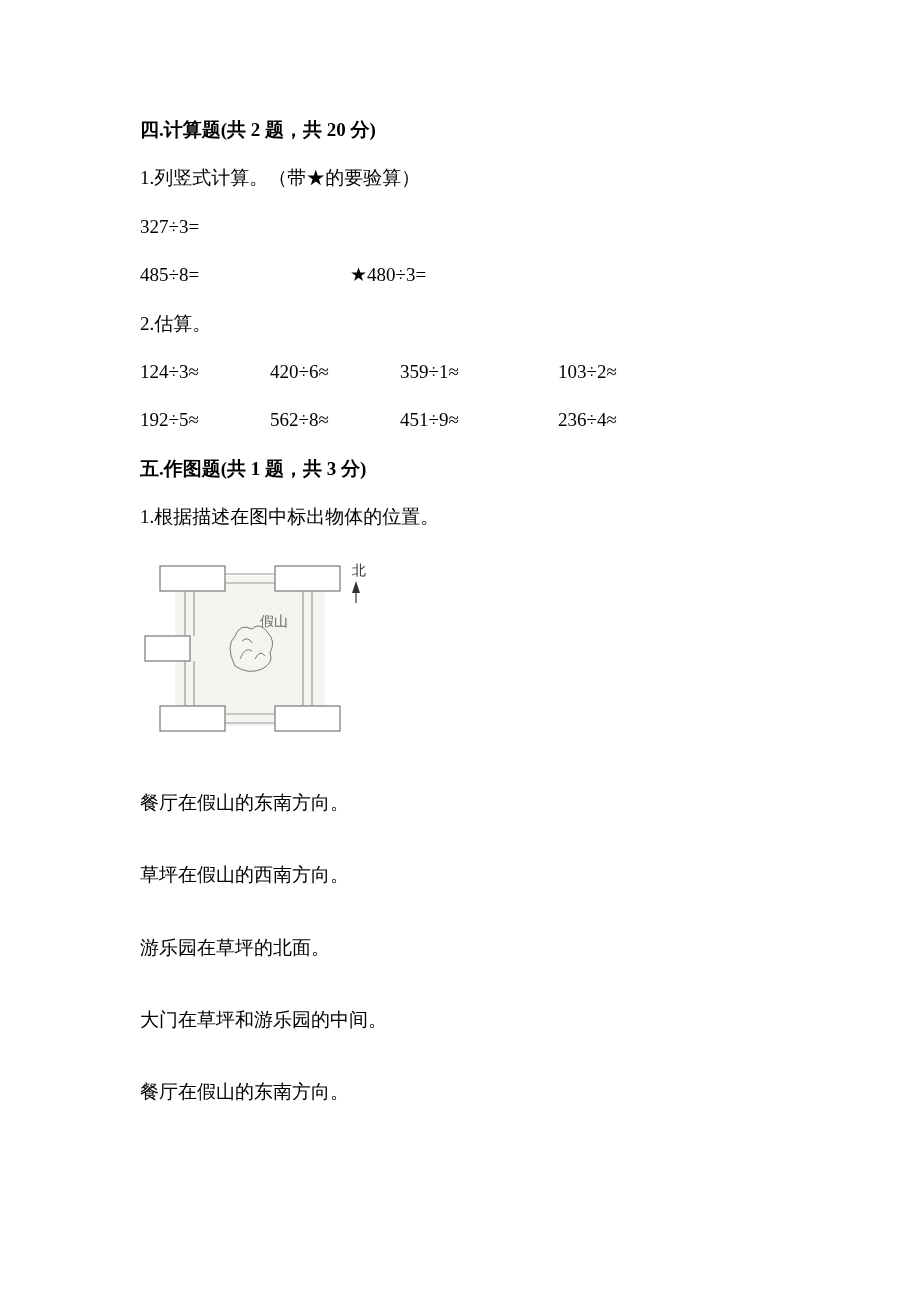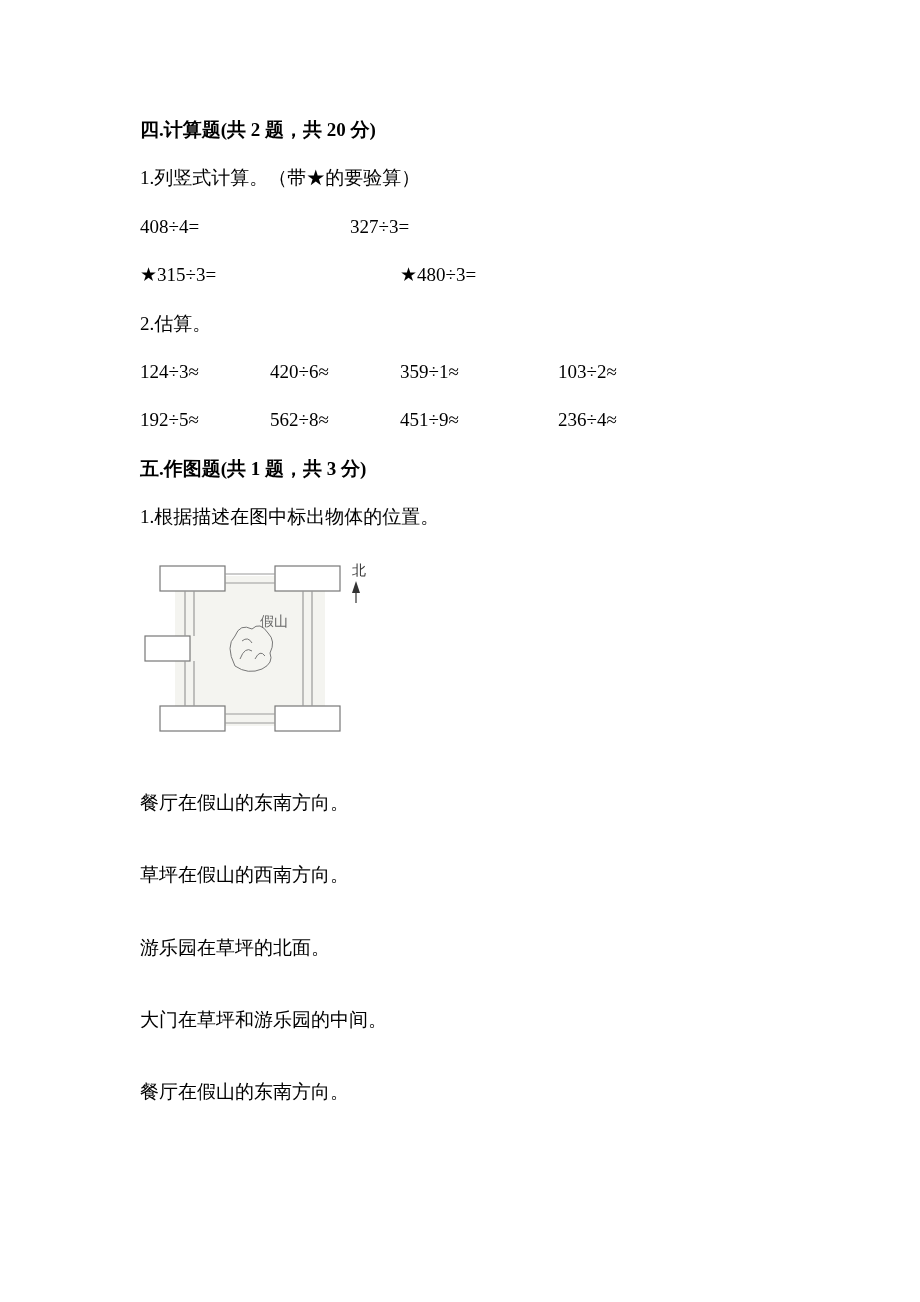--- a/index.html
+++ b/index.html
@@ -49,26 +49,25 @@
     }
   </style>
 </head>
 <body>
 
 <div class="section-heading">四.计算题(共 2 题，共 20 分)</div>
 
 <div class="question-text">1.列竖式计算。（带★的要验算）</div>
 
 <div class="problem-row row-calc">
-  <div class="cell c1">408÷4=</div>
   <div class="cell c3">327÷3=</div>
 </div>
 
 <div class="problem-row row-calc">
-  <div class="cell c2">★315÷3=</div>
+  <div class="cell c1">485÷8=</div>
   <div class="cell c3">★480÷3=</div>
 </div>
 
 <div class="question-text">2.估算。</div>
 
 <div class="problem-row row-est">
   <div class="cell c1">124÷3≈</div>
   <div class="cell c2">420÷6≈</div>
   <div class="cell c3">359÷1≈</div>
   <div class="cell c4">103÷2≈</div>

